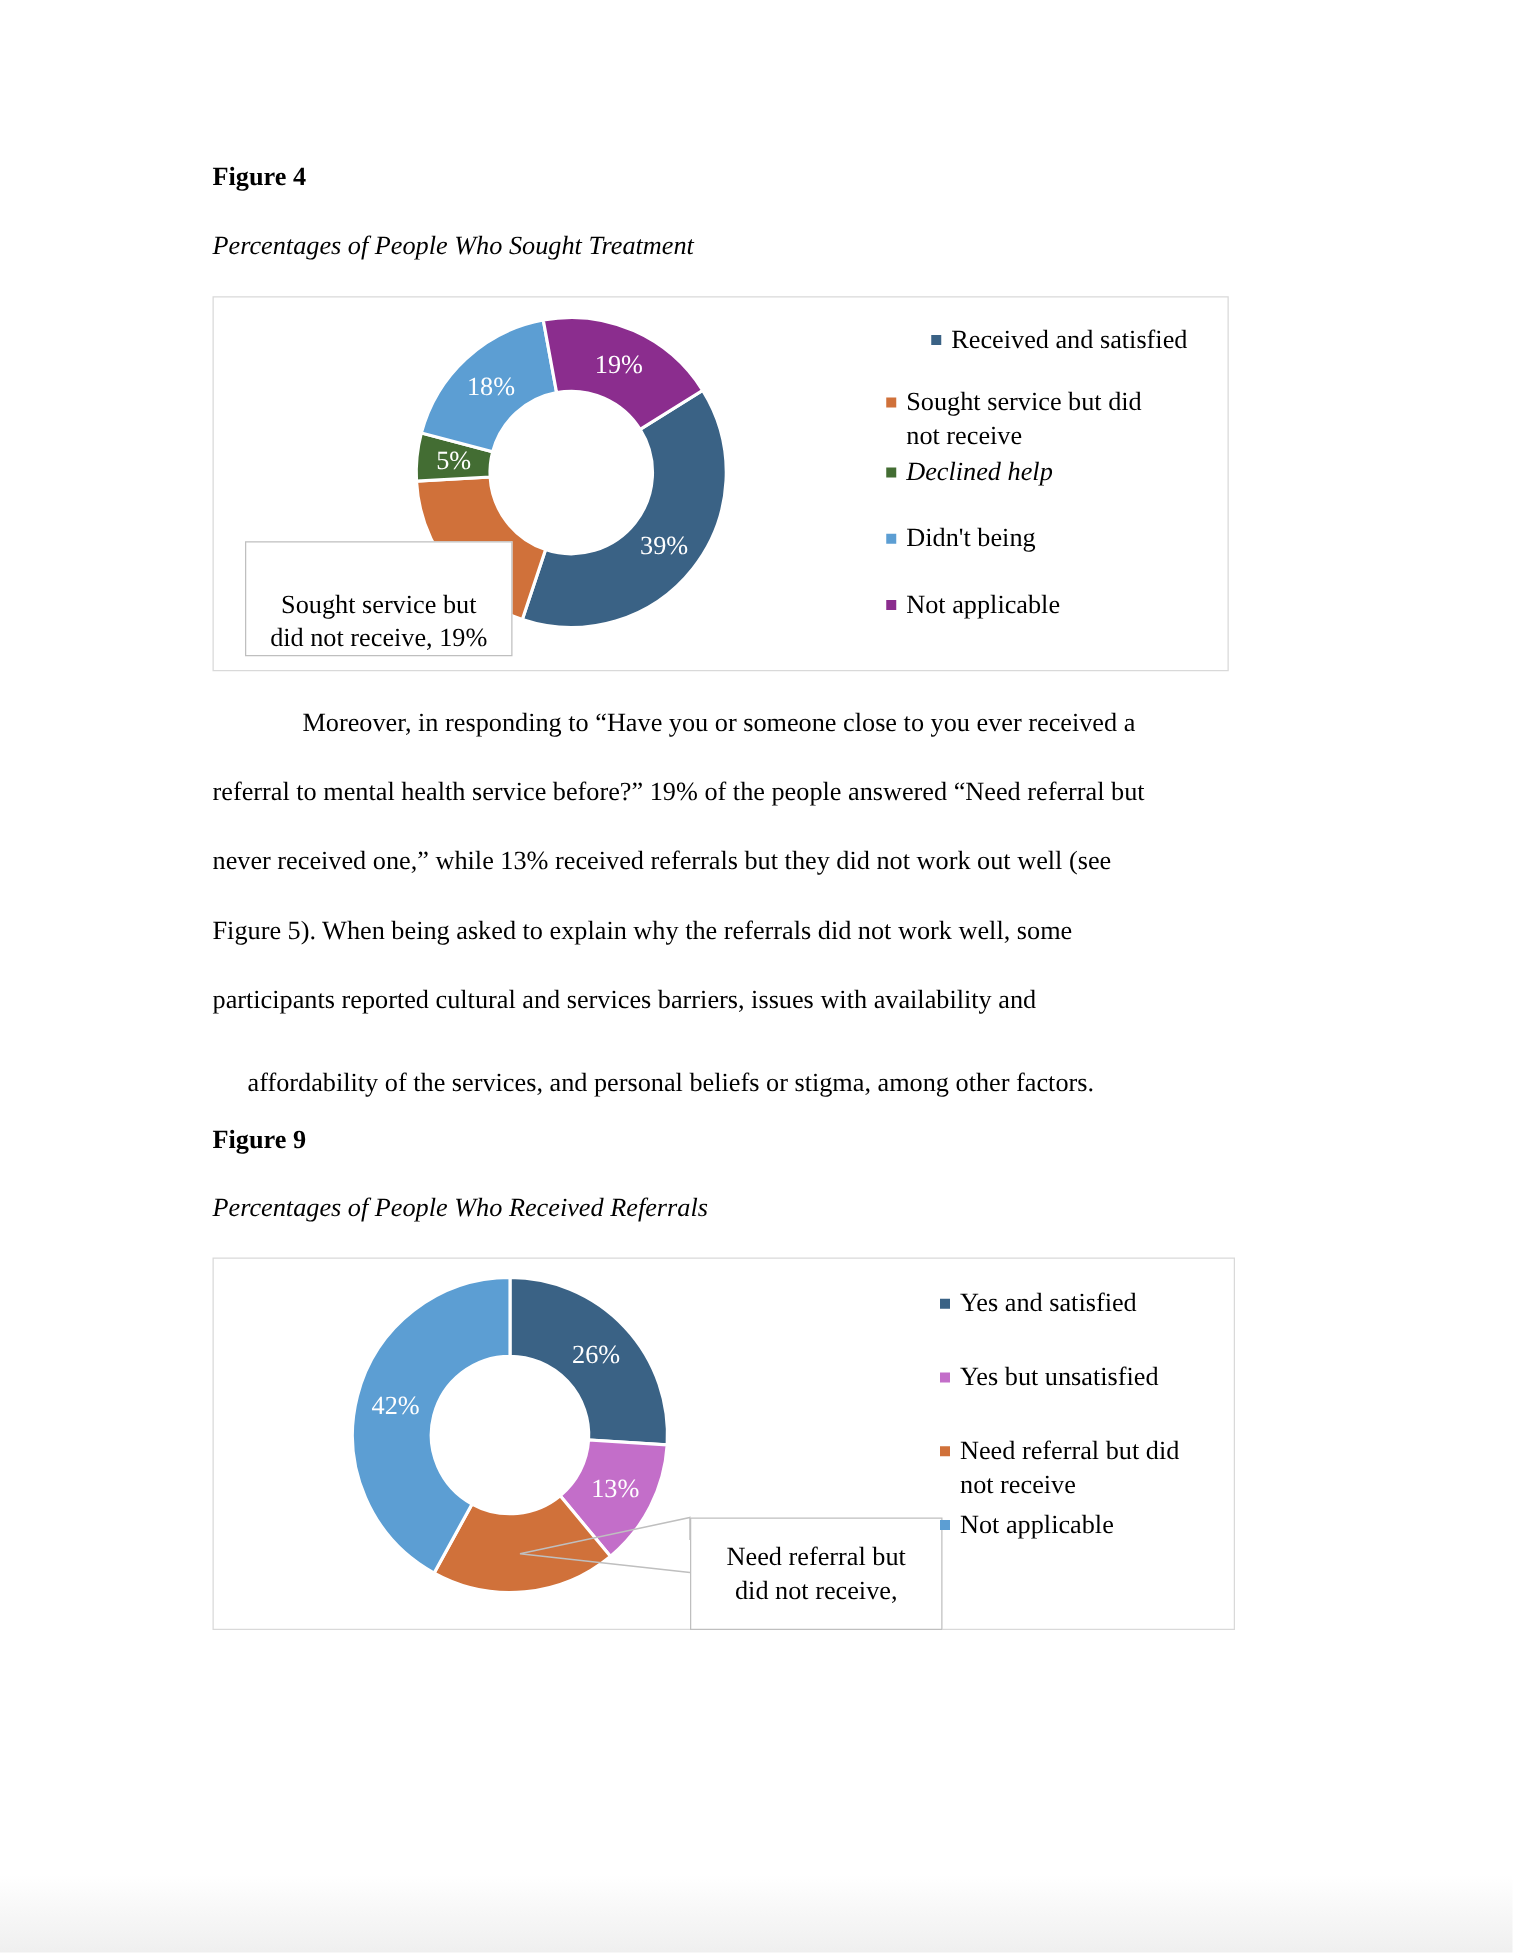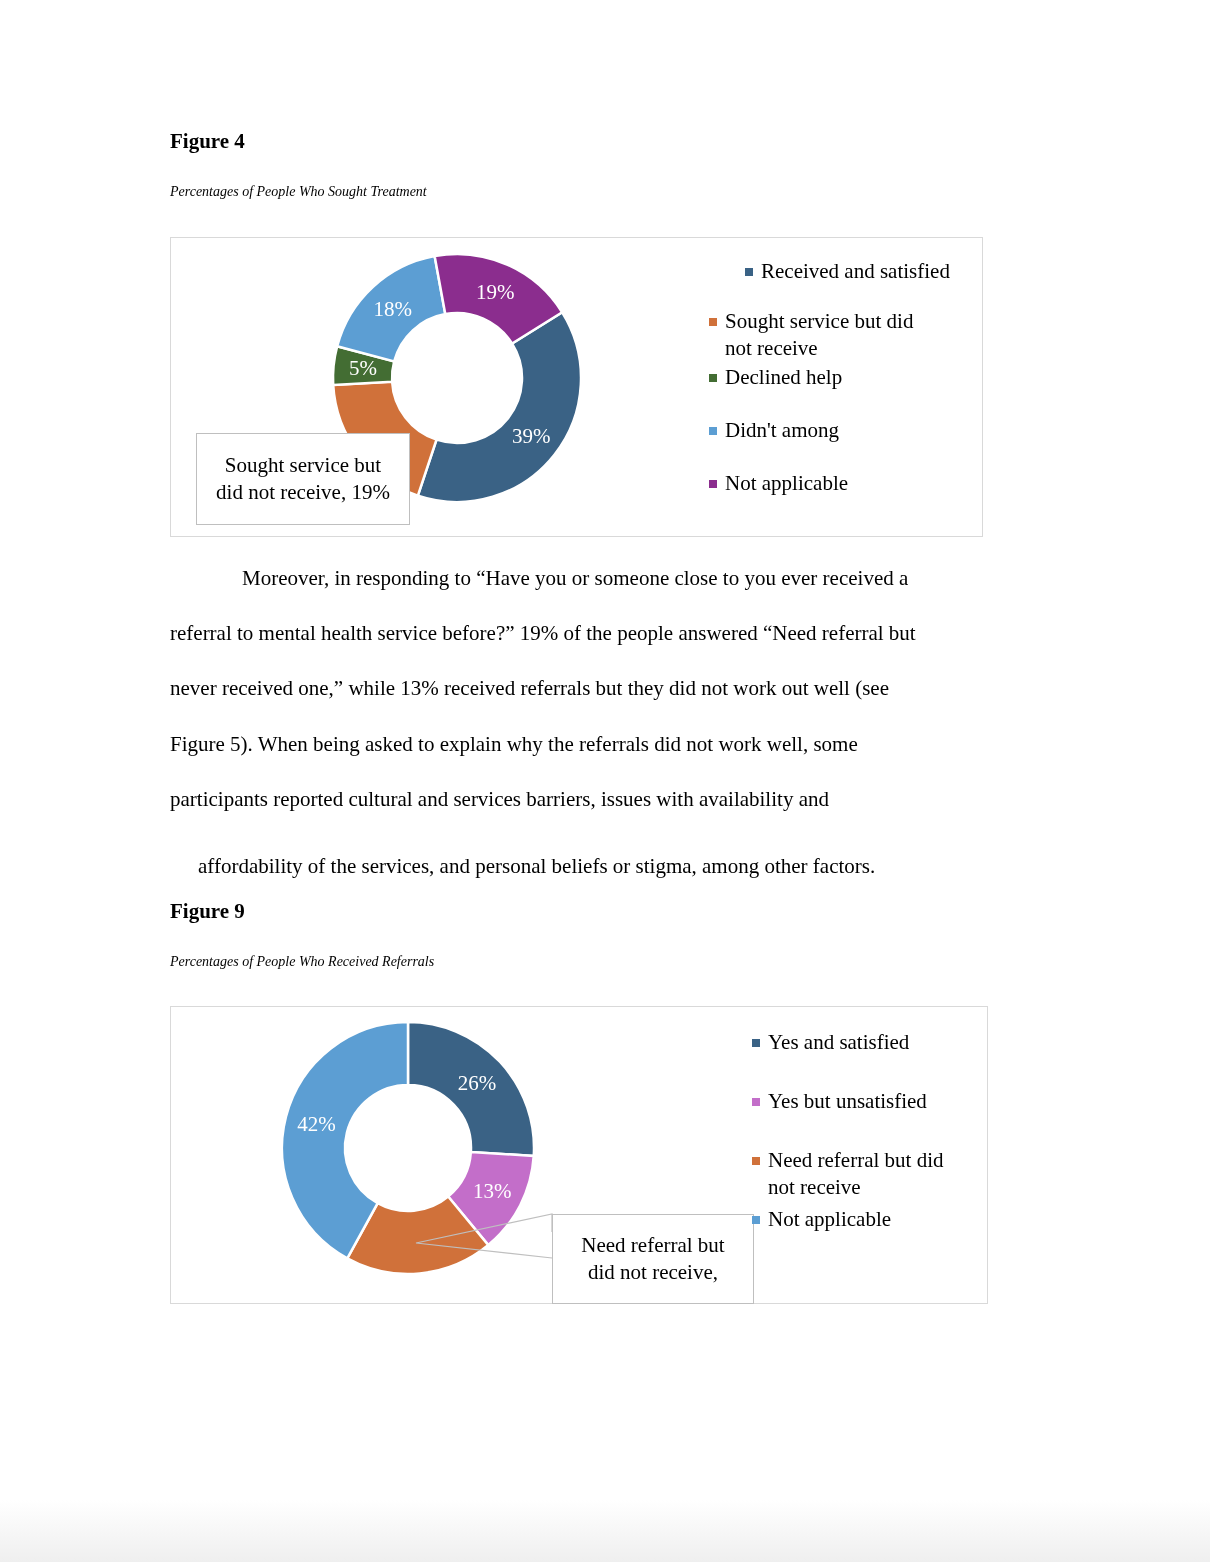--- a/index.html
+++ b/index.html
@@ -7,21 +7,21 @@
     width: 1210px; height: 1562px; position: relative; overflow: hidden;
     background: #ffffff;
     font-family: "Liberation Serif", "DejaVu Serif", serif;
     color: #000;
   }
   .page-fade {
     position: absolute; left: 0; top: 1500px; width: 1210px; height: 62px;
     background: linear-gradient(#ffffff, #efefef);
   }
   .fig-label { position: absolute; left: 170px; font-weight: bold; font-size: 21px; }
-  .fig-title { position: absolute; left: 170px; font-style: italic; font-size: 14px; }
+  .fig-title { position: absolute; left: 170px; font-style: italic; font-size: 21px; }
   .chart-box {
     position: absolute; border: 1px solid #d9d9d9; background: #fff;
   }
   .chart-box svg { position: absolute; left: 0; top: 0; }
   .legend { position: absolute; font-size: 21px; line-height: 27px; }
   .legend-item { position: absolute; white-space: nowrap; }
   .legend-swatch {
     position: absolute; width: 8px; height: 8px; left: -16px; top: 10px;
   }
   .callout {
@@ -47,44 +47,44 @@
       <text x="360.2634764050755" y="205.43959336128884" text-anchor="middle" class="slice-label">39%</text>
       <path d="M246.8595194185593,257.6606254439176 A124,124 0 0 1 162.19334524143437,146.92186661915227 L221.10135032817124,143.62839782455563 A65,65 0 0 0 265.48281259843833,201.67694075689226 Z" fill="#d0713a" stroke="#ffffff" stroke-width="2.5"></path>
       <path d="M162.19334524143437,146.92186661915227 A124,124 0 0 1 166.11389981304703,108.324726015962 L223.15647974071013,123.39602573417363 A65,65 0 0 0 221.10135032817124,143.62839782455563 Z" fill="#436d33" stroke="#ffffff" stroke-width="2.5"></path>
       <text x="191.9837730156795" y="137.45017991621154" text-anchor="middle" class="slice-label">5%</text>
       <path d="M166.11389981304703,108.324726015962 A124,124 0 0 1 263.6156259889306,18.03713761914014 L274.2662555587136,76.0678543971299 A65,65 0 0 0 223.15647974071013,123.39602573417363 Z" fill="#5c9ed3" stroke="#ffffff" stroke-width="2.5"></path>
       <text x="221.79279674728676" y="77.66252780447812" text-anchor="middle" class="slice-label">18%</text>
       <path d="M263.6156259889306,18.03713761914014 A124,124 0 0 1 391.1579639233968,74.29001123508249 L341.1231262501677,105.55524782484162 A65,65 0 0 0 274.2662555587136,76.0678543971299 Z" fill="#8b2d8e" stroke="#ffffff" stroke-width="2.5"></path>
       <text x="324.1350305053009" y="60.53631138819158" text-anchor="middle" class="slice-label">19%</text>
     </svg>
 
-  <div class="callout" style="left:25px; top:195px; width:212px; height:90px;">
+  <div class="callout" style="left:25px; top:195px; width:212px; height:90px;align-items:flex-end;">
     <div>
       <div>Sought service but</div>
       <div>did not receive, 19%</div>
     </div>
   </div>
 
   <div class="legend" style="left:554px; top:20px;">
     <div class="legend-item" style="top:0px;margin-left:36px;">
       <span class="legend-swatch" style="background:#3a6285"></span>
       <span>Received and satisfied</span>
     </div>
     <div class="legend-item" style="top:50px;">
       <span class="legend-swatch" style="background:#d0713a"></span>
       <div>Sought service but did</div>
       <div>not receive</div>
     </div>
-    <div class="legend-item" style="top:106px;">
+    <div class="legend-item" style="top:106px;font-style:italic;">
       <span class="legend-swatch" style="background:#436d33"></span>
       <span>Declined help</span>
     </div>
     <div class="legend-item" style="top:159px;">
       <span class="legend-swatch" style="background:#5c9ed3"></span>
-      <span>Didn't among</span>
+      <span>Didn't being</span>
     </div>
     <div class="legend-item" style="top:212px;">
       <span class="legend-swatch" style="background:#8b2d8e"></span>
       <span>Not applicable</span>
     </div>
   </div>
 </div>
 
 <div class="body-text" style="top:566px;">
   <div class="body-line" style="top:0px; left:72px;">Moreover, in responding to “Have you or someone close to you ever received a</div>

